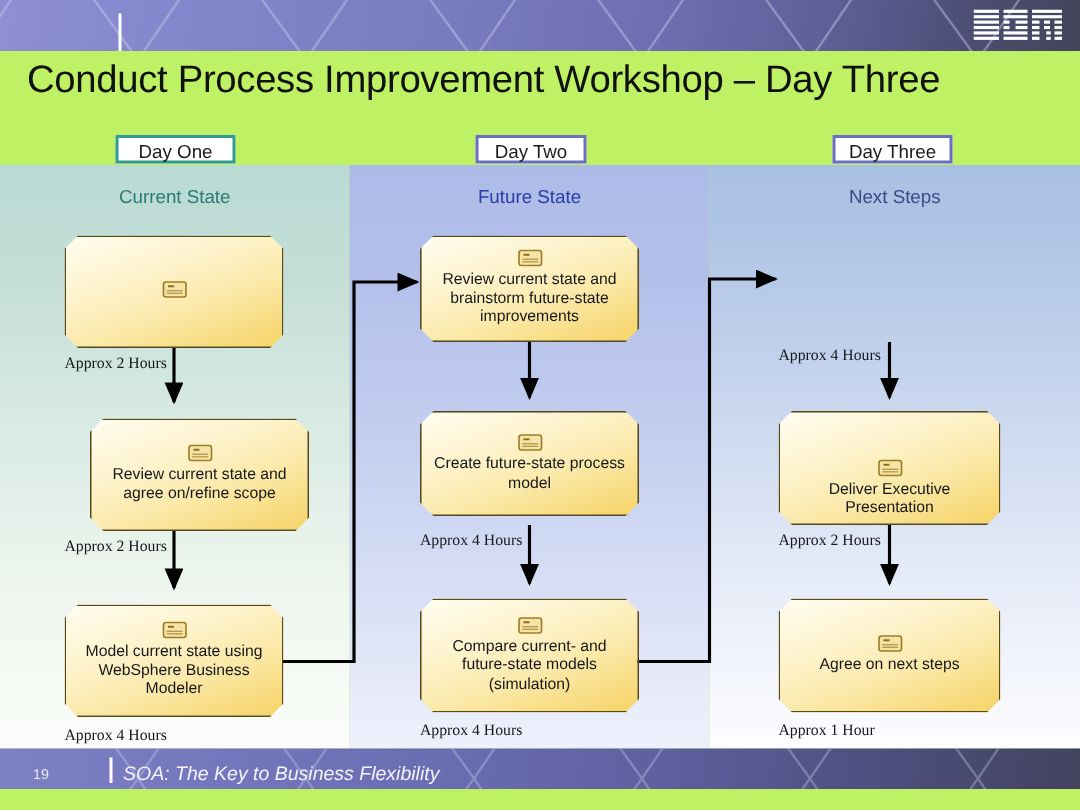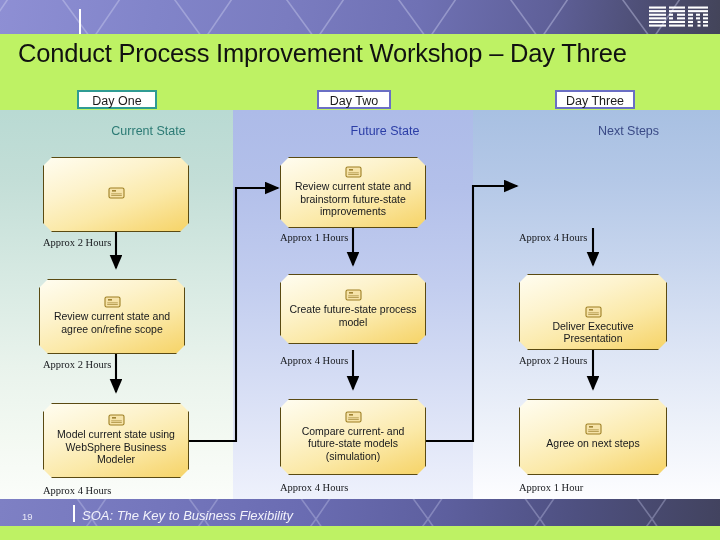--- a/index.html
+++ b/index.html
@@ -95,21 +95,20 @@
   #tab-day-one   { left: 77px;  top: 90px; width: 80px; border: 2px solid #2f9b93; }
   #tab-day-two   { left: 317px; top: 90px; width: 74px; border: 2px solid #6a6fc4; }
   #tab-day-three { left: 555px; top: 90px; width: 80px; border: 2px solid #6a6fc4; }
 
   
   .col-sub {
     position: absolute;
     font-size: 12.5px;
     text-align: center;
     white-space: nowrap;
-    padding-left: 32px;
   }
   #sub-1 { left: 0px;   top: 124px; width: 233px; color: #2c7b75; }
   #sub-2 { left: 233px; top: 124px; width: 240px; color: #2b3da6; }
   #sub-3 { left: 473px; top: 124px; width: 247px; color: #3a4a86; }
 
   
   #links {
     position: absolute;
     left: 0; top: 0;
     width: 720px; height: 540px;
@@ -284,21 +283,21 @@
   <div class="task" style="left:43px;  top:157px; width:146px; height:75px;">
     <svg class="task-icon" viewBox="0 0 17 12">
       <rect x="1" y="1" width="15" height="10" rx="1.6" fill="#f6e3a8" stroke="#9d7f23" stroke-width="1.1"></rect>
       <rect x="4" y="3.2" width="4" height="1.3" fill="#8a6d18"></rect>
       <rect x="3.2" y="6.4" width="10.6" height="0.9" fill="#b49a4d"></rect>
       <rect x="3.2" y="8.1" width="10.6" height="0.9" fill="#b49a4d"></rect>
     </svg>
   </div>
   <div class="task-hours" style="left:43px; top:237px; width:146px;">Approx 2 Hours</div>
 
-  <div class="task" style="left:39px;  top:279px; width:146px; height:75px;">
+  <div class="task" style="left:60px;  top:279px; width:146px; height:75px;">
     <svg class="task-icon" viewBox="0 0 17 12">
       <rect x="1" y="1" width="15" height="10" rx="1.6" fill="#f6e3a8" stroke="#9d7f23" stroke-width="1.1"></rect>
       <rect x="4" y="3.2" width="4" height="1.3" fill="#8a6d18"></rect>
       <rect x="3.2" y="6.4" width="10.6" height="0.9" fill="#b49a4d"></rect>
       <rect x="3.2" y="8.1" width="10.6" height="0.9" fill="#b49a4d"></rect>
     </svg>
     <div class="task-label">Review current state and agree on/refine scope</div>
   </div>
   <div class="task-hours" style="left:43px; top:359px; width:146px;">Approx 2 Hours</div>
 
@@ -315,21 +314,20 @@
 
   <div class="task" style="left:280px; top:157px; width:146px; height:71px;">
     <svg class="task-icon" viewBox="0 0 17 12">
       <rect x="1" y="1" width="15" height="10" rx="1.6" fill="#f6e3a8" stroke="#9d7f23" stroke-width="1.1"></rect>
       <rect x="4" y="3.2" width="4" height="1.3" fill="#8a6d18"></rect>
       <rect x="3.2" y="6.4" width="10.6" height="0.9" fill="#b49a4d"></rect>
       <rect x="3.2" y="8.1" width="10.6" height="0.9" fill="#b49a4d"></rect>
     </svg>
     <div class="task-label">Review current state and brainstorm future-state improvements</div>
   </div>
-  <div class="task-hours" style="left:280px; top:232px; width:146px;">Approx 1 Hours</div>
 
   <div class="task" style="left:280px; top:274px; width:146px; height:70px;">
     <svg class="task-icon" viewBox="0 0 17 12">
       <rect x="1" y="1" width="15" height="10" rx="1.6" fill="#f6e3a8" stroke="#9d7f23" stroke-width="1.1"></rect>
       <rect x="4" y="3.2" width="4" height="1.3" fill="#8a6d18"></rect>
       <rect x="3.2" y="6.4" width="10.6" height="0.9" fill="#b49a4d"></rect>
       <rect x="3.2" y="8.1" width="10.6" height="0.9" fill="#b49a4d"></rect>
     </svg>
     <div class="task-label">Create future-state process model</div>
   </div>

